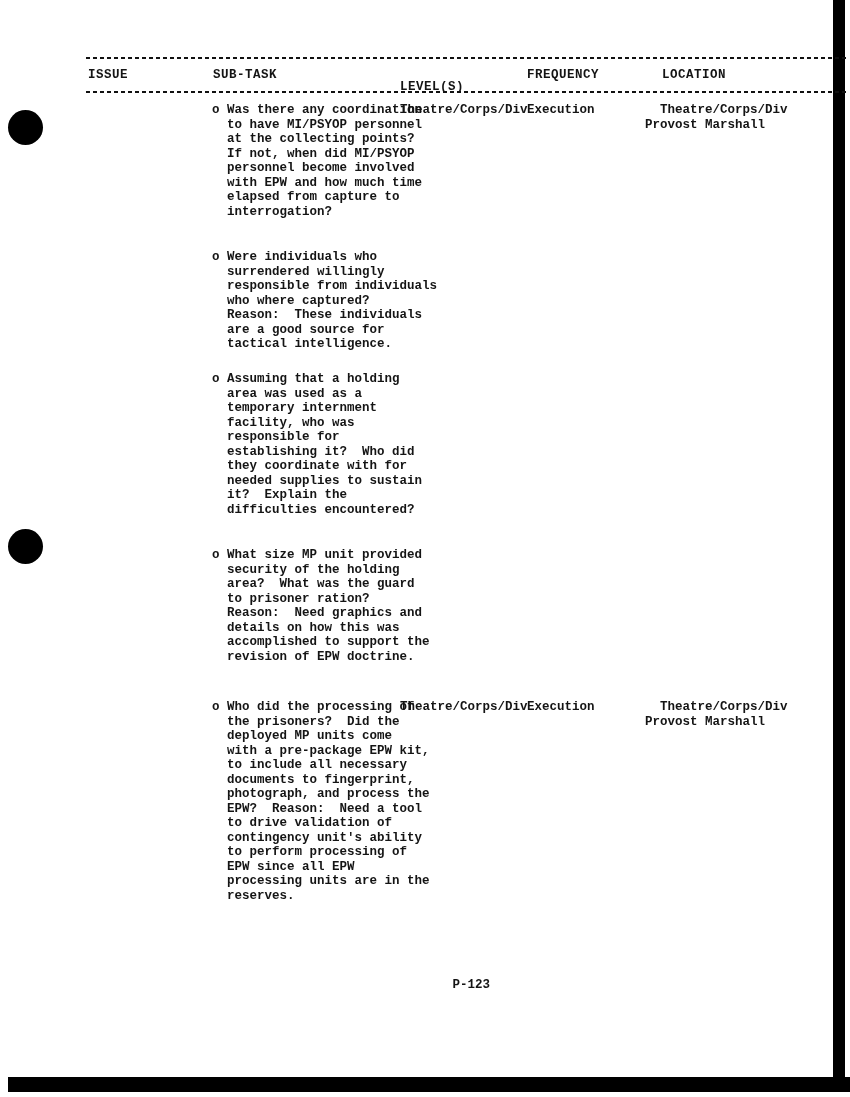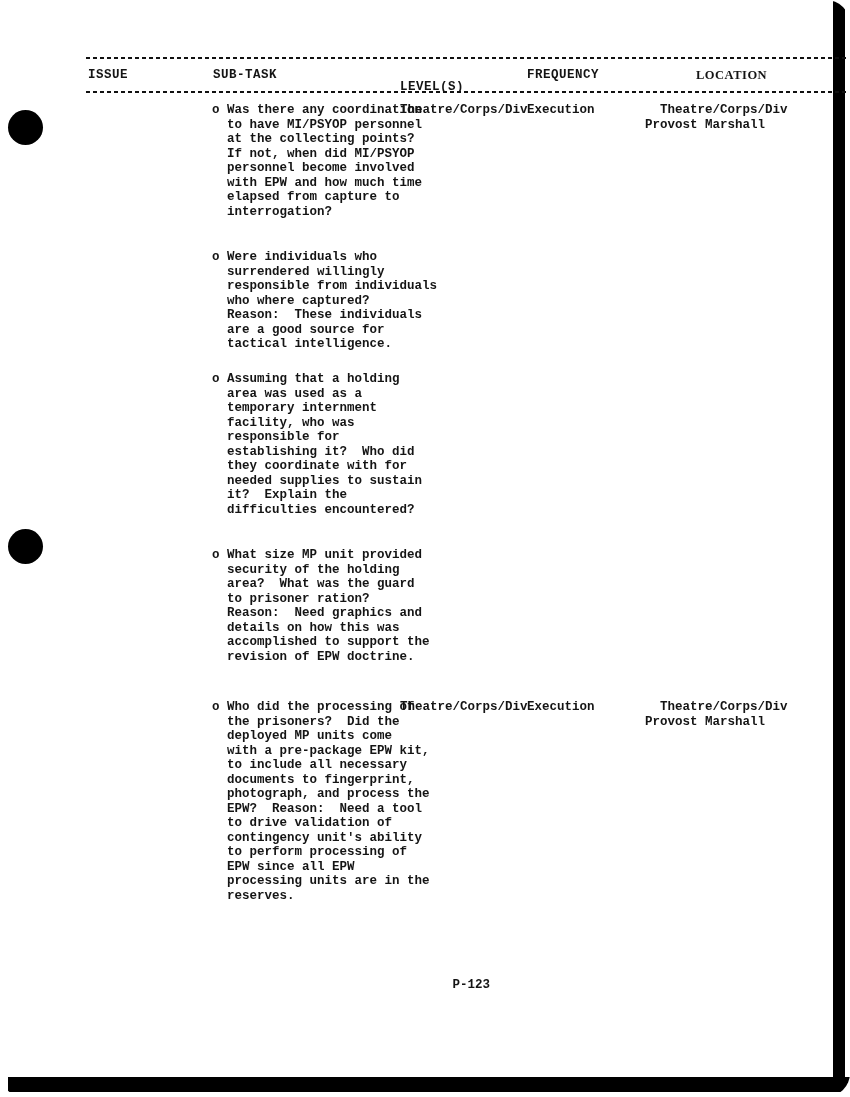--- a/index.html
+++ b/index.html
@@ -11,21 +11,20 @@
     position: relative;
     width: 850px;
     height: 1097px;
     background: #ffffff;
     overflow: hidden;
     font-family: "Liberation Mono", "DejaVu Sans Mono", monospace;
     font-weight: 700;
     font-size: 12.5px;
     line-height: 14.5px;
     color: #141414;
-    border-radius: 24px;
   }
   
   .hole-punch {
     position: absolute;
     width: 35px;
     height: 35px;
     border-radius: 50%;
     background: #000;
   }
   .hp1 { left: 8px; top: 110px; }
@@ -59,21 +58,21 @@
   .hdr {
     position: absolute;
     top: 68px;
     white-space: pre;
     letter-spacing: 0.5px;
   }
   .h-issue    { left: 88px; }
   .h-subtask  { left: 213px; }
   .h-levels   { left: 400px; margin-top: 12px; }
   .h-freq     { left: 527px; }
-  .h-location { left: 696px; font-family: Liberation Serif, serif; }
+  .h-location { left: 662px; }
   
   .row {
     position: absolute;
     left: 0;
     width: 850px;
   }
   .cell {
     position: absolute;
     top: 0;
     white-space: pre;

